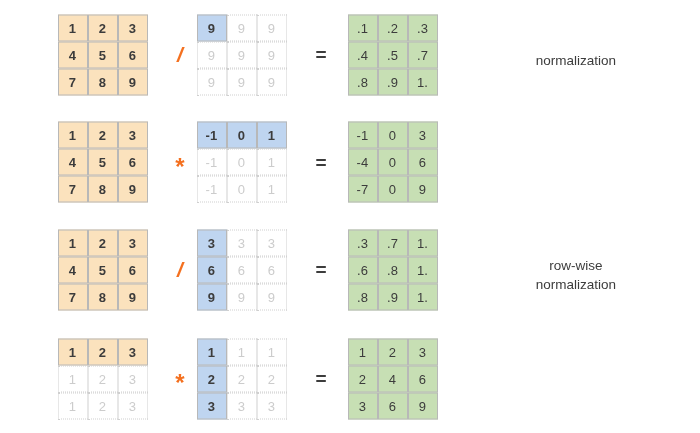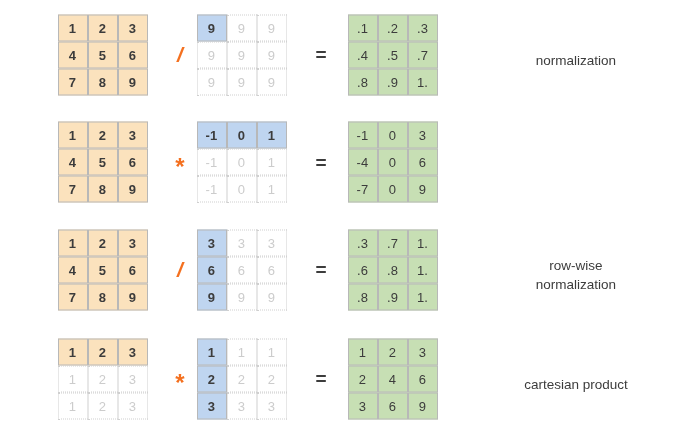--- a/index.html
+++ b/index.html
@@ -298,17 +298,14 @@
           <div class="cell green">2</div>
           <div class="cell green">3</div>
           <div class="cell green">2</div>
           <div class="cell green">4</div>
           <div class="cell green">6</div>
           <div class="cell green">3</div>
           <div class="cell green">6</div>
           <div class="cell green">9</div>
         </div>
       </div>
-      <div class="slot-label">
-        <div class="label">cartesian product</div>
-      </div>
     </div>
   </div>
 
 </body></html>

